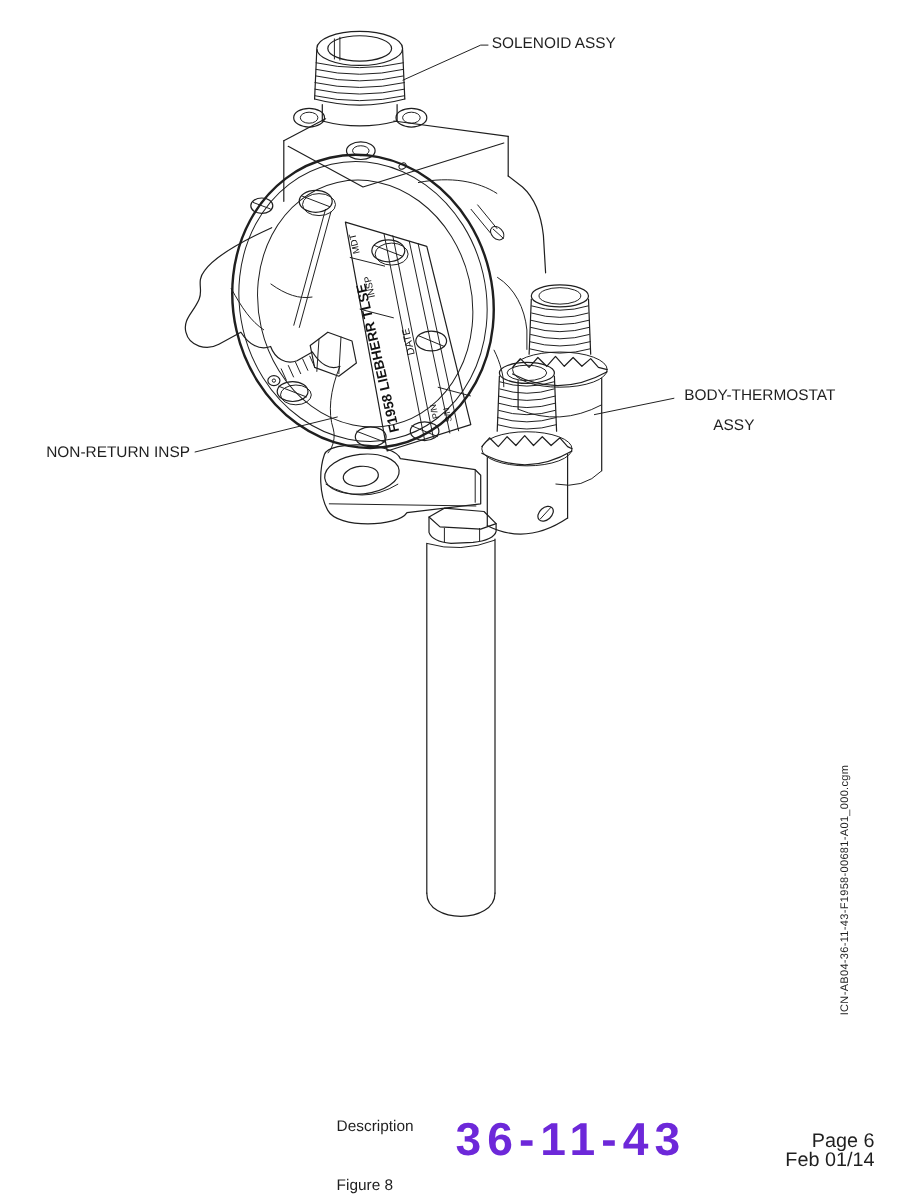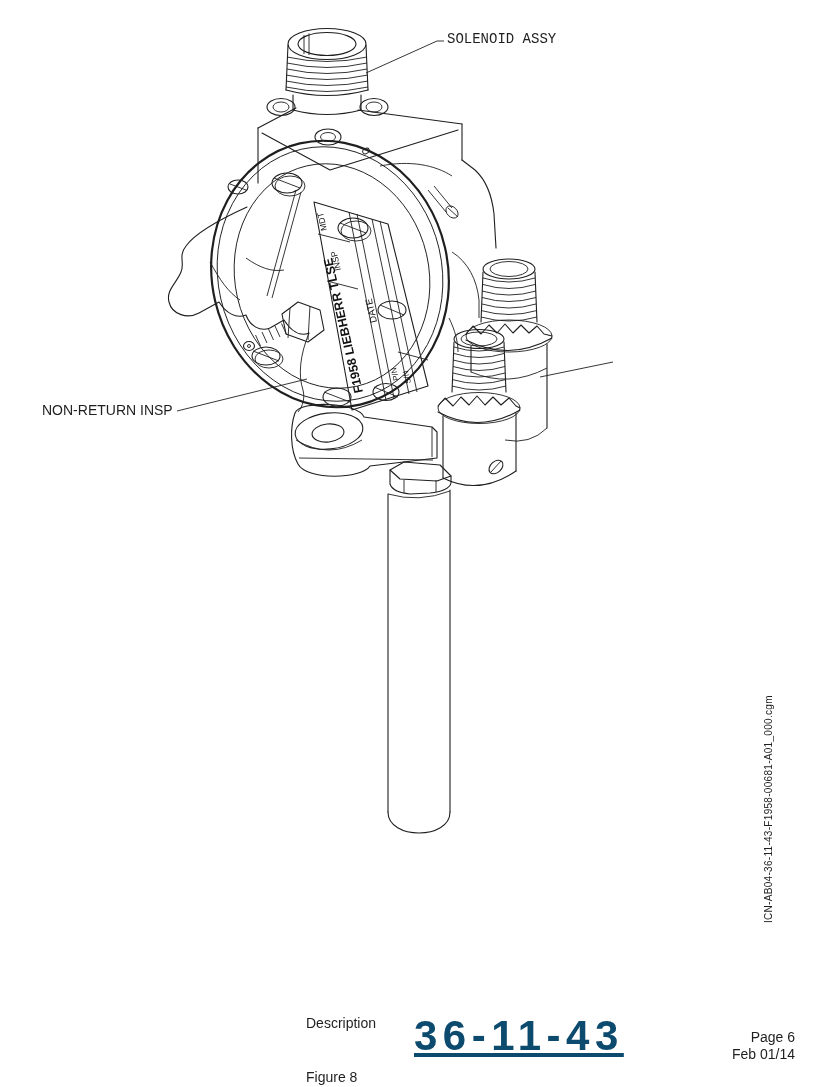--- a/index.html
+++ b/index.html
@@ -11,33 +11,32 @@
     color:#1f1f1f;
     overflow:hidden;
   }
   .label{
     position:absolute;
     font-size:14px;
     line-height:14px;
     color:#1f1f1f;
     white-space:pre;
   }
-  #solenoid-label{left:447px;top:32px;font-family:Liberation Mono, monospace;}
+  #solenoid-label{left:447px;top:32px;}
   #body-thermostat-label{left:622px;top:353px;line-height:13.5px;}
   #non-return-label{left:42px;top:403px;}
   #caption{left:306px;top:978px;width:150px;line-height:18px;}
   #chapter-number{
     position:absolute;left:414px;top:1012px;
     font-size:42px;font-weight:bold;letter-spacing:5.5px;
-    color:#0c4a6e;
-    text-decoration:underline;
+    color:#6d28d9;
   }
   #page-info{
     position:absolute;right:32px;top:1029px;
-    text-align:right;font-size:14px;line-height:17px;
+    text-align:right;font-size:18px;line-height:17px;
   }
   #icn-text{
     position:absolute;left:763px;top:923px;
     transform:rotate(-90deg);
     transform-origin:left top;
     font-size:10px;letter-spacing:0.3px;
     white-space:nowrap;color:#1f1f1f;
   }
   svg{position:absolute;left:0;top:0;}
   .ln{fill:none;stroke:#1f1f1f;stroke-width:1.1;stroke-linecap:round;stroke-linejoin:round;}
@@ -182,20 +181,22 @@
 
     <g>
       <path class="thin" d="M366,73 L437,41 L444,41"></path>
       <path class="thin" d="M613,362 L540,377"></path>
       <path class="thin" d="M177,411 L307,379"></path>
     </g>
   </svg>
 
   <div class="label" id="solenoid-label">SOLENOID ASSY</div>
 
+  <div class="label" id="body-thermostat-label"><span>BODY-THERMOSTAT</span><br>
+       <span>ASSY</span></div>
 
   <div class="label" id="non-return-label">NON-RETURN INSP</div>
 
   <div class="label" id="caption">
     <div>Description</div>
     <div>Figure 8</div>
   </div>
 
   <div id="chapter-number">36-11-43</div>
 

